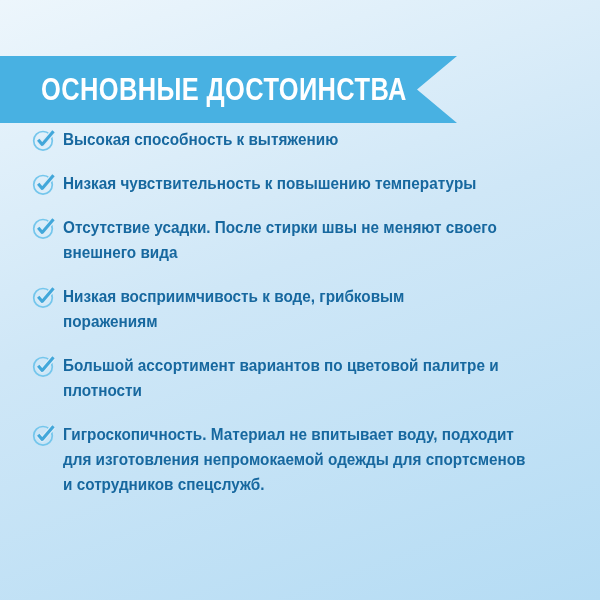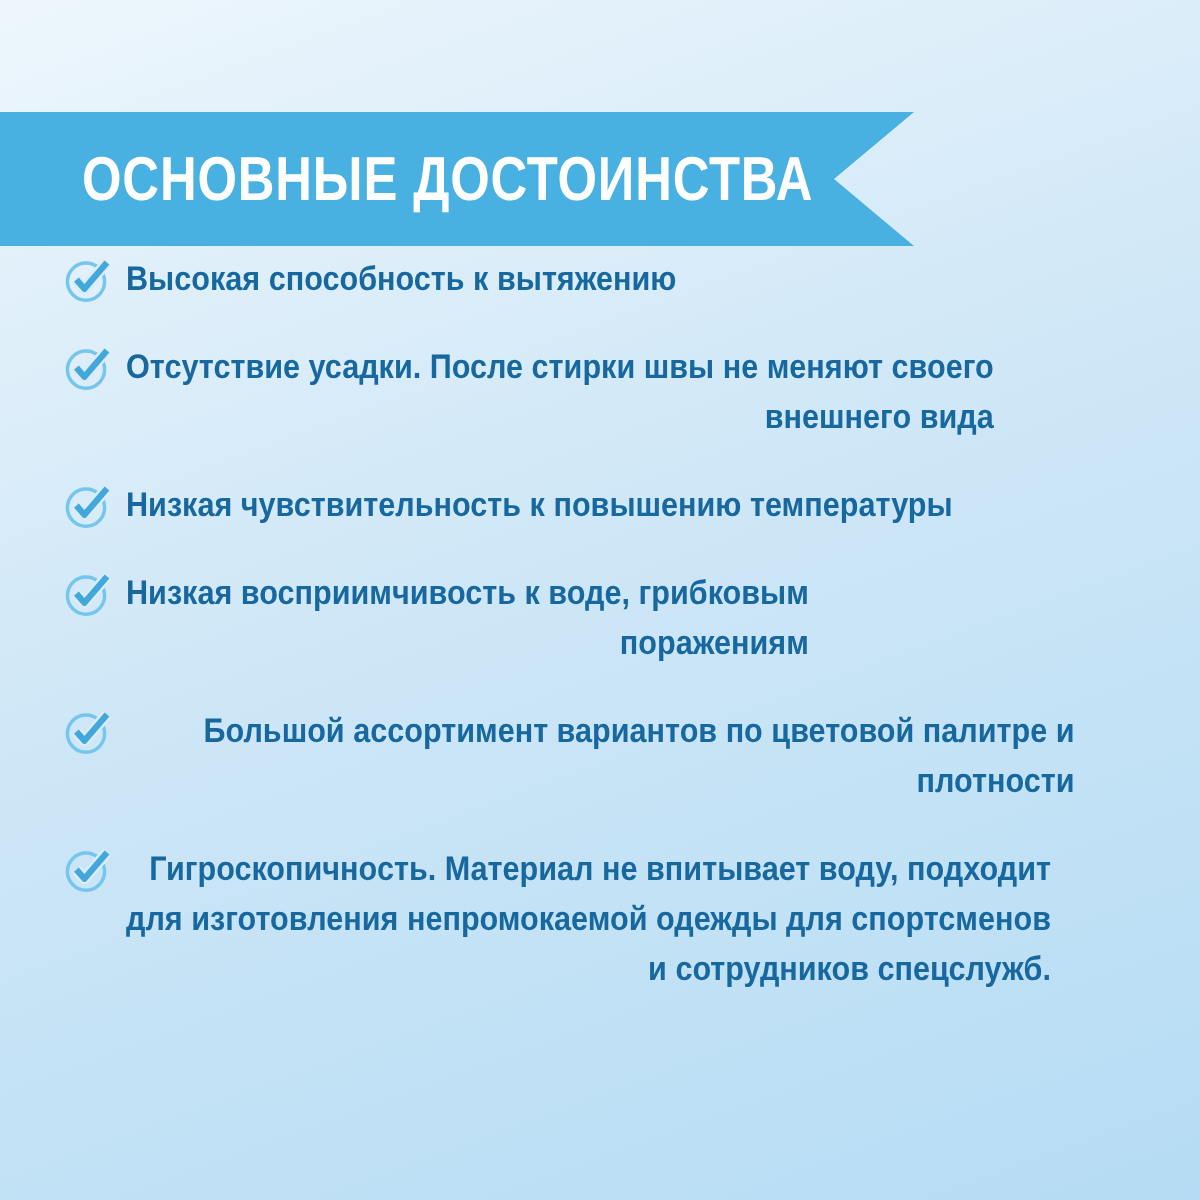--- a/index.html
+++ b/index.html
@@ -41,21 +41,21 @@
     color: var(--banner-text);
     font-size: 31px;
     font-weight: bold;
     letter-spacing: 0.5px;
     white-space: nowrap;
     transform: scaleX(0.82);
     transform-origin: 0 50%;
   }
   .advantages {
     position: absolute;
-    left: 32px; top: 127px; right: 10px; text-align: right;
+    left: 32px; top: 127px; right: 10px;
   }
   .item {
     display: flex;
     align-items: flex-start;
     margin-bottom: 19px;
   }
   .icon {
     flex: 0 0 auto;
     width: 25px; height: 24px;
     margin-right: 6px;
@@ -94,32 +94,32 @@
     <div class="item-text">Высокая способность к вытяжению</div>
   </div>
   <div class="item">
     <span class="icon">
         <svg width="25" height="24" viewBox="0 0 25 24">
           <circle class="ring" cx="11" cy="12.8" r="9.3"></circle>
           <path class="halo" d="M6.2 11.8 L10.2 16.4 L21.5 3.2"></path>
           <path class="check" d="M6.2 11.8 L10.2 16.4 L21.5 3.2"></path>
         </svg>
       </span>
-    <div class="item-text">Отсутствие усадки. После стирки швы не меняют своего
-внешнего вида</div>
+    <div class="item-text">Низкая чувствительность к повышению температуры</div>
   </div>
   <div class="item">
     <span class="icon">
         <svg width="25" height="24" viewBox="0 0 25 24">
           <circle class="ring" cx="11" cy="12.8" r="9.3"></circle>
           <path class="halo" d="M6.2 11.8 L10.2 16.4 L21.5 3.2"></path>
           <path class="check" d="M6.2 11.8 L10.2 16.4 L21.5 3.2"></path>
         </svg>
       </span>
-    <div class="item-text">Низкая чувствительность к повышению температуры</div>
+    <div class="item-text">Отсутствие усадки. После стирки швы не меняют своего
+внешнего вида</div>
   </div>
   <div class="item">
     <span class="icon">
         <svg width="25" height="24" viewBox="0 0 25 24">
           <circle class="ring" cx="11" cy="12.8" r="9.3"></circle>
           <path class="halo" d="M6.2 11.8 L10.2 16.4 L21.5 3.2"></path>
           <path class="check" d="M6.2 11.8 L10.2 16.4 L21.5 3.2"></path>
         </svg>
       </span>
     <div class="item-text">Низкая восприимчивость к воде, грибковым

